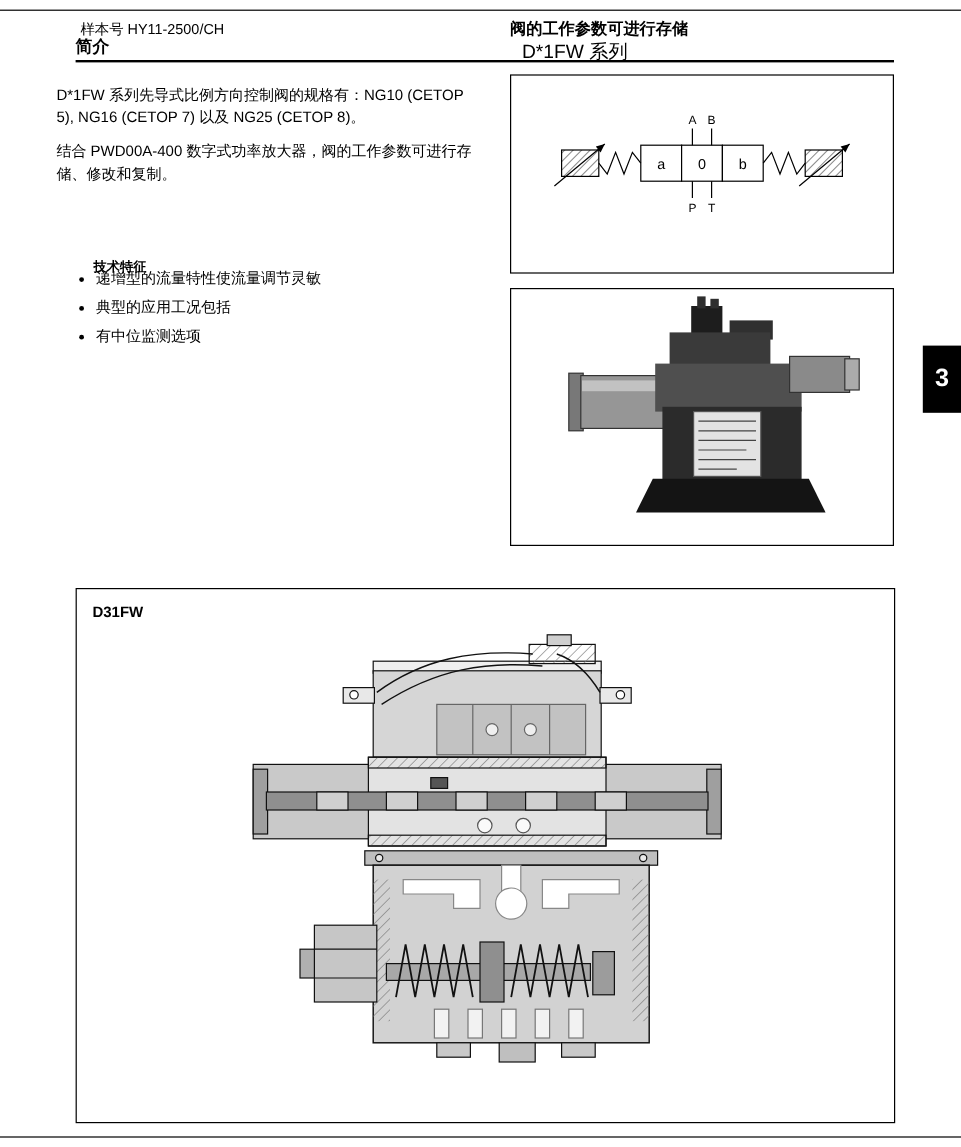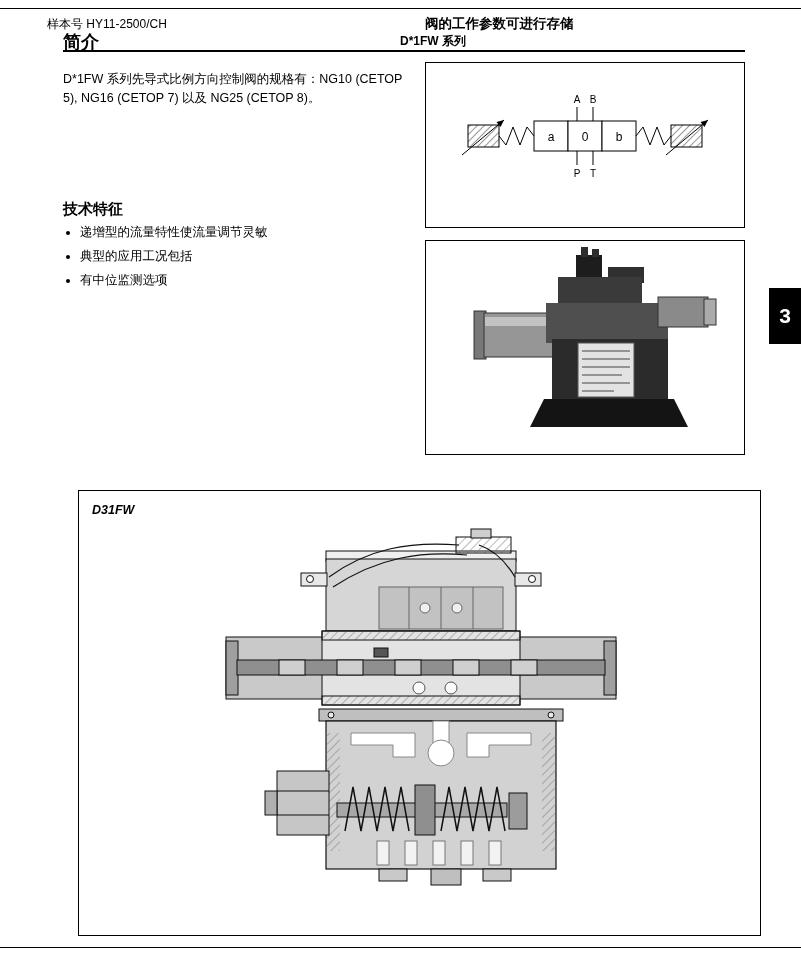--- a/index.html
+++ b/index.html
@@ -10,66 +10,67 @@
     font-family: "Liberation Sans", sans-serif;
     color: #000;
     position: relative;
     overflow: hidden;
   }
   .hairline { position: absolute; left: 0; width: 801px; height: 1px; background: #000; }
   .rule-top { top: 8px; }
   .rule-bottom { top: 947px; }
 
   
-  .catalog-no { position: absolute; top: 16px; left: 47px; font-size: 12px; }
-  .doc-title  { position: absolute; top: 30px; left: 63px; font-size: 18px; font-weight: bold; }
+  .catalog-no { position: absolute; top: 16px; left: 67px; font-size: 12px; }
+  .doc-title  { position: absolute; top: 30px; left: 63px; font-size: 14px; font-weight: bold; }
   .product-title { position: absolute; top: 15px; left: 425px; font-size: 13.5px; font-weight: bold; }
-  .series-title  { position: absolute; top: 33px; left: 400px; font-size: 12px; font-weight: bold; }
+  .series-title  { position: absolute; top: 33px; left: 435px; font-size: 16px; font-weight: normal; }
   .header-rule { position: absolute; top: 50px; left: 63px; width: 682px; height: 2px; background: #000; }
 
   
-  .intro { position: absolute; top: 70px; left: 63px; width: 347px; font-size: 12.5px; line-height: 1.52; }
+  .intro { position: absolute; top: 70px; left: 47px; width: 347px; font-size: 12.5px; line-height: 1.52; }
   .intro p { margin: 0 0 9px 0; }
-  .features-heading { position: absolute; top: 200px; left: 63px; font-size: 15px; font-weight: bold; margin: 0; }
+  .features-heading { position: absolute; top: 200px; left: 63px; font-size: 11px; font-weight: bold; margin: 15px; }
   .features-list { position: absolute; top: 224px; left: 63px; width: 340px; margin: 0; padding-left: 17px; font-size: 12.5px; }
   .features-list li { margin-bottom: 7px; }
 
   
   .schematic-box { position: absolute; top: 62px; left: 425px; width: 320px; height: 166px; border: 1px solid #000; background: #fff; }
   .photo-box { position: absolute; top: 240px; left: 425px; width: 320px; height: 215px; border: 1px solid #000; background: #fff; }
 
   .section-tab {
     position: absolute; top: 288px; left: 769px; width: 32px; height: 56px;
     background: #000; color: #fff;
     display: flex; align-items: center; justify-content: center;
     font-size: 21px; font-weight: bold;
   }
 
   
-  .figure-box { position: absolute; top: 490px; left: 78px; width: 683px; height: 446px; border: 1px solid #000; background: #fff; font-style: italic; }
+  .figure-box { position: absolute; top: 490px; left: 63px; width: 683px; height: 446px; border: 1px solid #000; background: #fff; }
   .figure-label { position: absolute; top: 12px; left: 13px; font-size: 12.5px; font-weight: bold; }
   .figure-box svg { position: absolute; top: 0; left: 0; }
 
   svg text { font-family: "Liberation Sans", sans-serif; }
 </style>
 </head>
 <body>
 
 <div class="page">
 
   <div class="hairline rule-top"></div>
 
   <div class="catalog-no">样本号 HY11-2500/CH</div>
   <div class="doc-title">简介</div>
   <div class="product-title">阀的工作参数可进行存储</div>
   <div class="series-title">D*1FW 系列</div>
   <div class="header-rule"></div>
 
   <section class="intro">
     <p>D*1FW 系列先导式比例方向控制阀的规格有：NG10 (CETOP 5), NG16 (CETOP 7) 以及 NG25 (CETOP 8)。</p>
+    <p>结合 PWD00A-400 数字式功率放大器，阀的工作参数可进行存储、修改和复制。</p>
   </section>
 
   <h3 class="features-heading">技术特征</h3>
   <ul class="features-list">
     <li>递增型的流量特性使流量调节灵敏</li>
     <li>典型的应用工况包括</li>
     <li>有中位监测选项</li>
   </ul>
 
   <div class="schematic-box">

